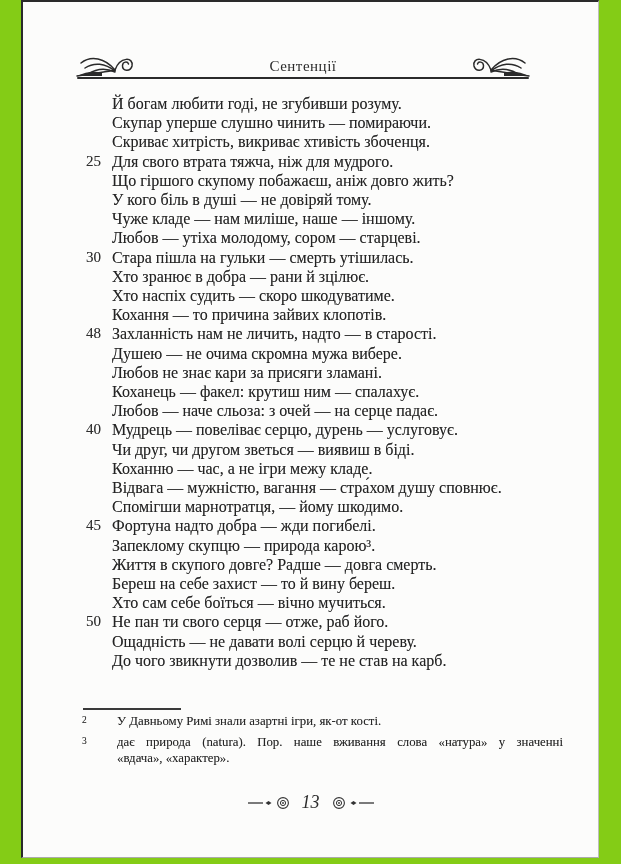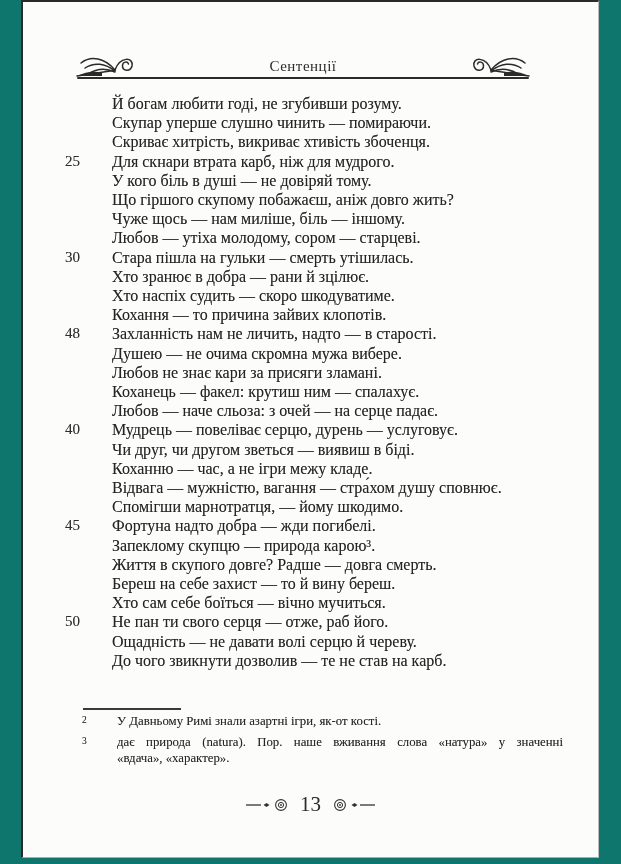--- a/index.html
+++ b/index.html
@@ -1,19 +1,19 @@
 <!DOCTYPE html>
 <html lang="uk"><head>
 <meta charset="utf-8">
 <title>Сентенції — с. 13</title>
 <style>
   html,body { margin:0; padding:0; background:#c9c9c9; }
   .canvas {
     position:relative; width:621px; height:864px; overflow:hidden;
-    background:#0f766e;
+    background:#84cc16;
     font-family:"Liberation Serif","DejaVu Serif",serif;
     color:#242424;
   }
   .page {
     position:absolute; left:21px; top:0; width:578px; height:858px;
     box-sizing:border-box; background:#fcfcfb;
     border-top:2px solid #2a2a2a; border-left:2px solid #2a2a2a;
     border-right:1px solid #bdbdbd; border-bottom:1px solid #ababab;
   }
   
@@ -29,21 +29,21 @@
   .flourish.left  { left:52px; }
   .flourish.right { left:444px; transform:scaleX(-1); }
   
   .verse-block {
     position:absolute; left:89px; top:92px;
     font-size:16px; line-height:19.2px;
     text-shadow:0 0 0.4px rgba(20,20,20,0.35);
   }
   .verse-line { position:relative; white-space:nowrap; }
   .line-num {
-    position:absolute; left:-47px; width:36px; text-align:left;
+    position:absolute; left:-47px; width:36px; text-align:right;
     font-size:15px; color:#2e2e2e;
   }
   
   .fn-sep {
     position:absolute; left:60px; top:706px; width:98px; height:2px;
     background:#3a3a3a;
   }
   .footnote {
     position:absolute; left:56px; font-size:12.8px; line-height:15.8px;
     color:#262626; text-shadow:0 0 0.3px rgba(20,20,20,0.3);
@@ -51,21 +51,21 @@
   .fn2 { top:712px; }
   .fn3 { top:733px; }
   .fn-marker { position:absolute; left:3px; top:-1px; font-size:9.5px; }
   .fn-text { margin-left:38px; width:446px; }
   .fn-line-just { text-align:justify; text-align-last:justify; }
   
   .footer {
     position:absolute; left:0; top:790px; width:575px;
     display:flex; align-items:center; justify-content:center; gap:9px;
   }
-  .pagenum { font-size:21px; color:#2b2b2b; }
+  .pagenum { font-size:18px; color:#2b2b2b;font-style:italic; }
   .footer svg { display:block; }
 </style>
 </head>
 <body>
 
 <div class="canvas">
   <div class="page">
 
     <div class="head-title">Сентенції</div>
     <div class="head-rule"></div>
@@ -98,33 +98,33 @@
         <div class="verse-line">
         <span class="line-num"></span>
         <span class="line-text">Скупар уперше слушно чинить — помираючи.</span>
       </div>
         <div class="verse-line">
         <span class="line-num"></span>
         <span class="line-text">Скриває хитрість, викриває хтивість збоченця.</span>
       </div>
         <div class="verse-line">
         <span class="line-num">25</span>
-        <span class="line-text">Для скнари втрата карб, ніж для мудрого.</span>
+        <span class="line-text">Для свого втрата тяжча, ніж для мудрого.</span>
+      </div>
+        <div class="verse-line">
+        <span class="line-num"></span>
+        <span class="line-text">Що гіршого скупому побажаєш, аніж довго жить?</span>
       </div>
         <div class="verse-line">
         <span class="line-num"></span>
         <span class="line-text">У кого біль в душі — не довіряй тому.</span>
       </div>
         <div class="verse-line">
         <span class="line-num"></span>
-        <span class="line-text">Що гіршого скупому побажаєш, аніж довго жить?</span>
-      </div>
-        <div class="verse-line">
-        <span class="line-num"></span>
-        <span class="line-text">Чуже щось — нам миліше, біль — іншому.</span>
+        <span class="line-text">Чуже кладе — нам миліше, наше — іншому.</span>
       </div>
         <div class="verse-line">
         <span class="line-num"></span>
         <span class="line-text">Любов — утіха молодому, сором — старцеві.</span>
       </div>
         <div class="verse-line">
         <span class="line-num">30</span>
         <span class="line-text">Стара пішла на гульки — смерть утішилась.</span>
       </div>
         <div class="verse-line">

